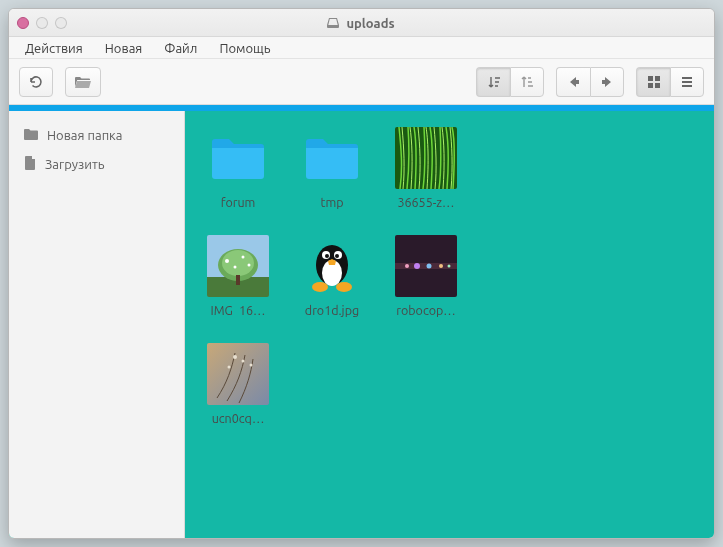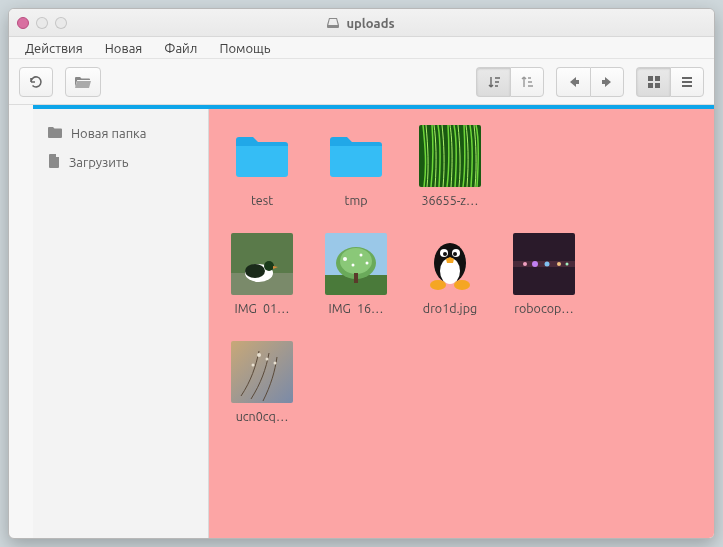--- a/index.html
+++ b/index.html
@@ -94,23 +94,22 @@
   .btn.active {
     background: linear-gradient(#e9e9e9,#dcdcdc);
     box-shadow: inset 0 1px 2px rgba(0,0,0,0.15);
   }
   .spacer { flex: 1; }
   
   .content {
     flex: 1;
     display: flex;
     min-height: 0;
-    background: #fca5a5;
-    border-top: 4px solid #0ea5e9;
-    margin-left: 24px;
+    background: #14b8a6;
+    border-top: 6px solid #0ea5e9;
   }
   .sidebar {
     width: 176px;
     background: #f3f3f3;
     border-right: 1px solid #d9d9d9;
     padding: 10px 0;
   }
   .side-item {
     display: flex;
     align-items: center;
@@ -287,21 +286,21 @@
 
     <div class="filegrid">
       <div class="row" id="row1">
           <div class="item">
             <div class="thumb">
               <svg class="folder-svg" viewBox="0 0 58 48">
                 <path fill="#21a8e8" d="M3 8a3 3 0 0 1 3-3h14l5 5h27a3 3 0 0 1 3 3v3H3V8z"></path>
                 <path fill="#35bdf5" d="M3 14h52v28a3 3 0 0 1-3 3H6a3 3 0 0 1-3-3V14z"></path>
               </svg>
             </div>
-            <div class="label">test</div>
+            <div class="label">forum</div>
           </div>
           <div class="item">
             <div class="thumb">
               <svg class="folder-svg" viewBox="0 0 58 48">
                 <path fill="#21a8e8" d="M3 8a3 3 0 0 1 3-3h14l5 5h27a3 3 0 0 1 3 3v3H3V8z"></path>
                 <path fill="#35bdf5" d="M3 14h52v28a3 3 0 0 1-3 3H6a3 3 0 0 1-3-3V14z"></path>
               </svg>
             </div>
             <div class="label">tmp</div>
           </div>
@@ -330,33 +329,20 @@
                 </g>
               </svg>
             </div>
             <div class="label">36655-z…</div>
           </div>
         </div>
       <div class="row" id="row2">
           <div class="item">
             <div class="thumb">
               <svg class="img-thumb" viewBox="0 0 62 62">
-                <rect width="62" height="40" fill="#5a7a4a"></rect>
-                <rect y="40" width="62" height="22" fill="#7a8a6a"></rect>
-                <ellipse cx="28" cy="40" rx="14" ry="9" fill="#fff"></ellipse>
-                <ellipse cx="24" cy="38" rx="10" ry="7" fill="#1a2a1a"></ellipse>
-                <circle cx="38" cy="33" r="5" fill="#1a3a1a"></circle>
-                <path fill="#d88a3a" d="M42 33l5 1-5 2z"></path>
-              </svg>
-            </div>
-            <div class="label">IMG_01…</div>
-          </div>
-          <div class="item">
-            <div class="thumb">
-              <svg class="img-thumb" viewBox="0 0 62 62">
                 <rect width="62" height="42" fill="#9ac8e8"></rect>
                 <rect y="42" width="62" height="20" fill="#4a7a3a"></rect>
                 <ellipse cx="31" cy="30" rx="20" ry="16" fill="#6aaa5a"></ellipse>
                 <ellipse cx="31" cy="28" rx="16" ry="13" fill="#8ac878"></ellipse>
                 <rect x="29" y="40" width="4" height="10" fill="#5a3a2a"></rect>
                 <circle cx="20" cy="26" r="2" fill="#fff"></circle>
                 <circle cx="36" cy="22" r="1.5" fill="#fff"></circle>
                 <circle cx="28" cy="32" r="1.5" fill="#fff"></circle>
                 <circle cx="42" cy="30" r="1.5" fill="#fff"></circle>
               </svg>

